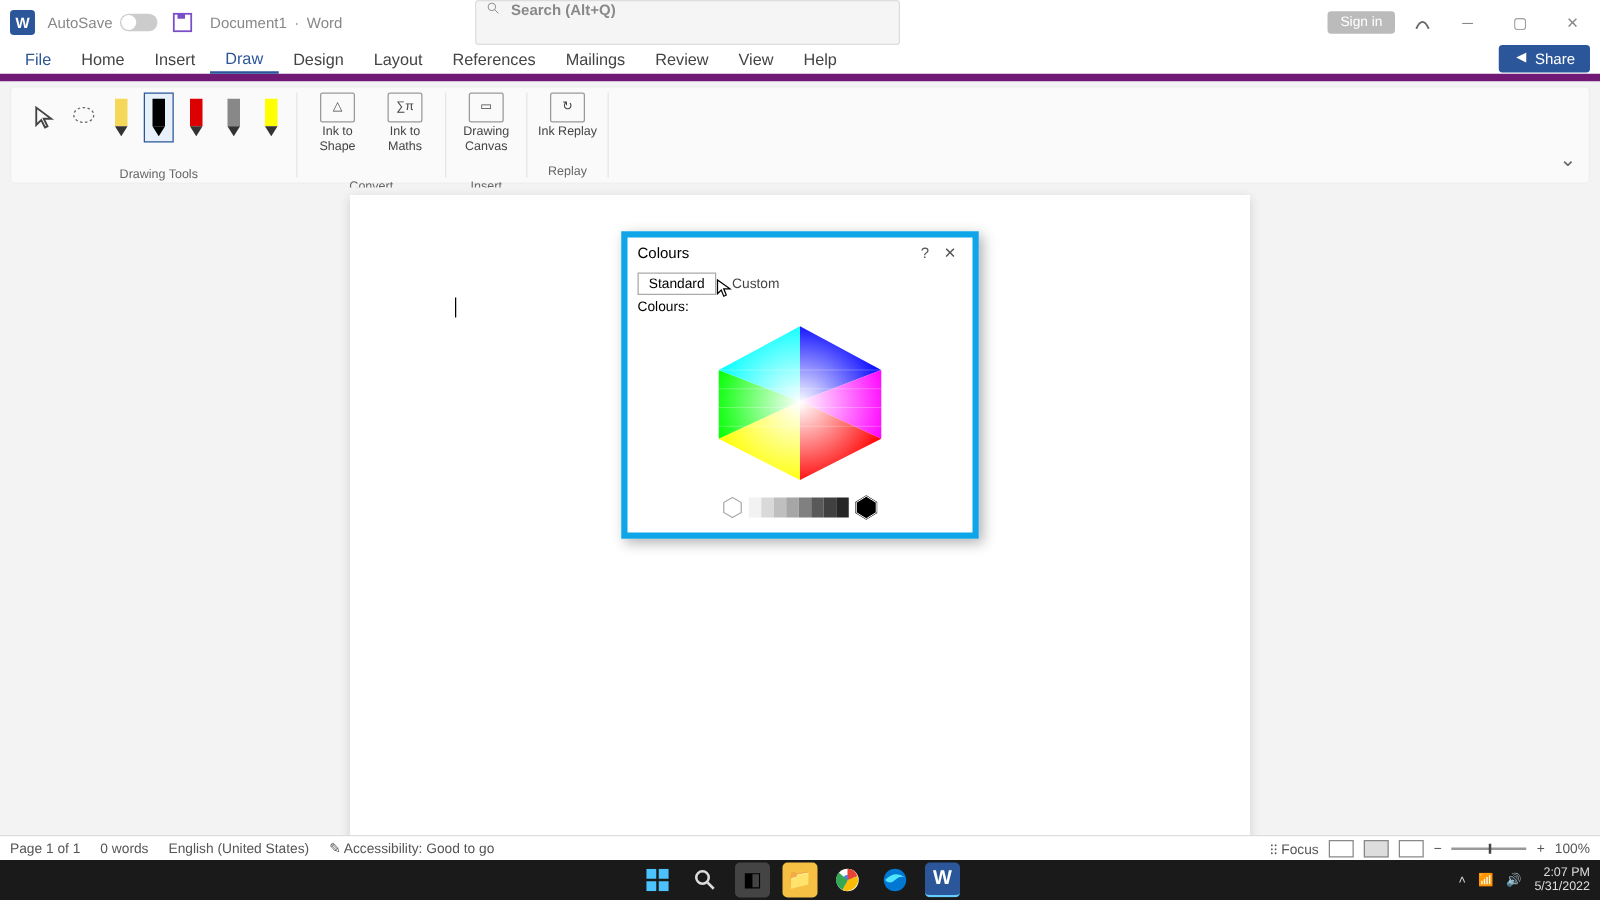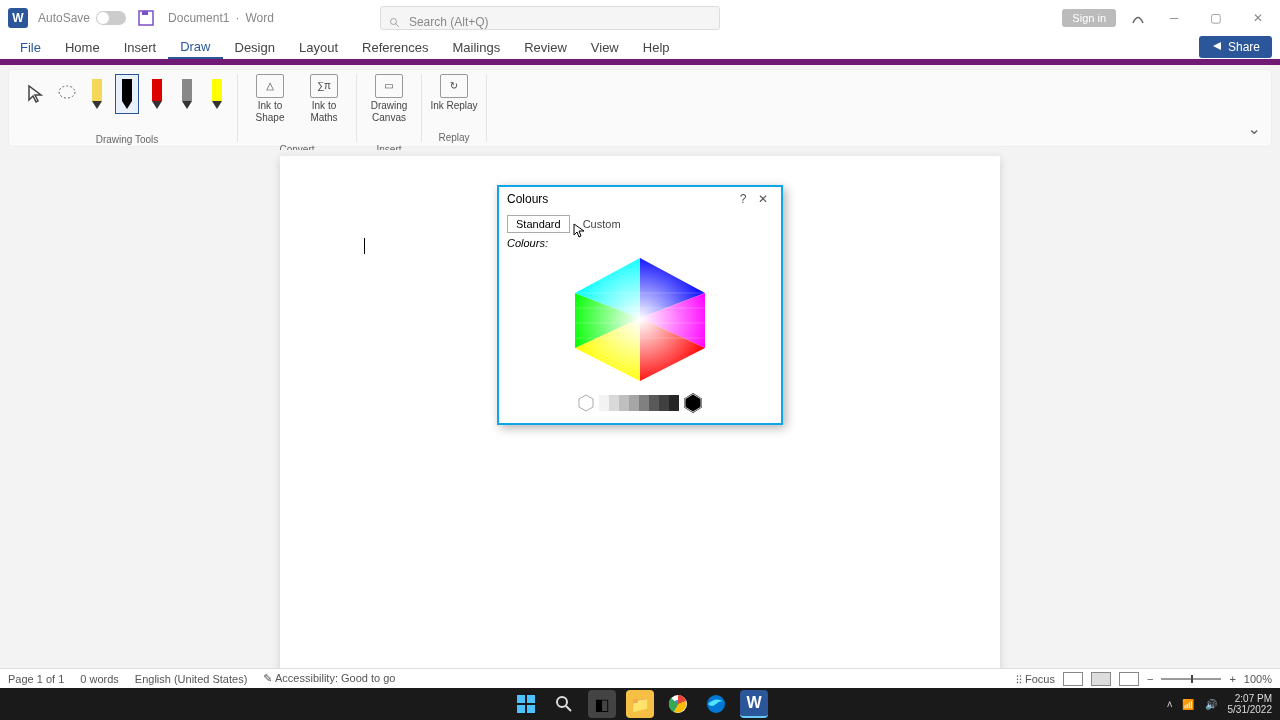--- a/index.html
+++ b/index.html
@@ -6,21 +6,21 @@
 body { background: #f3f3f3; width: 1280px; height: 720px; overflow: hidden; position: relative; }
 
 
 .titlebar { height: 35px; background: #fff; display: flex; align-items: center; padding: 0 8px; color: #888; font-size: 12px; }
 .titlebar .w-icon { width: 20px; height: 20px; background: #2b579a; color: #fff; display: flex; align-items: center; justify-content: center; border-radius: 3px; font-weight: bold; font-size: 12px; margin-right: 10px; }
 .titlebar .autosave-label { margin-right: 6px; }
 .titlebar .toggle { width: 30px; height: 14px; background: #ccc; border-radius: 7px; position: relative; margin-right: 12px; }
 .titlebar .toggle::after { content: ''; position: absolute; width: 12px; height: 12px; background: #fff; border-radius: 50%; top: 1px; left: 1px; }
 .titlebar .save-icon { width: 16px; height: 16px; margin-right: 14px; }
 .titlebar .doc-title { flex: 0 0 auto; margin-right: 6px; }
-.titlebar .search-box { flex: 0 0 340px; margin-left: 100px; height: 24px; background: #f5f5f5; border: 1px solid #ddd; border-radius: 3px; display: flex; align-items: flex-end; padding: 0 8px; font-size: 12px; color: #888; }
+.titlebar .search-box { flex: 0 0 340px; margin-left: 100px; height: 36px; background: #f5f5f5; border: 1px solid #ddd; border-radius: 3px; display: flex; align-items: flex-start; padding: 0 8px; font-size: 12px; color: #888; font-weight: bold; }
 .titlebar .search-box svg { width: 12px; height: 12px; margin-right: 8px; }
 .titlebar .right-controls { margin-left: auto; display: flex; align-items: center; gap: 14px; }
 .titlebar .sign-in { background: #bbb; color: #fff; padding: 3px 10px; border-radius: 3px; font-size: 11px; }
 .titlebar .win-btn { width: 28px; height: 20px; display: flex; align-items: center; justify-content: center; color: #888; }
 
 
 .ribbon-tabs { height: 30px; background: #fff; display: flex; align-items: center; padding: 0 8px; border-bottom: 6px solid #701a75; font-size: 13px; }
 .ribbon-tabs .tab { padding: 0 12px; height: 100%; display: flex; align-items: center; color: #444; cursor: pointer; }
 .ribbon-tabs .tab.file { color: #2b579a; }
 .ribbon-tabs .tab.active { border-bottom: 2px solid #2b579a; color: #2b579a; }
@@ -41,32 +41,32 @@
 
 .ribbon-btn { display: flex; flex-direction: column; align-items: center; font-size: 10px; color: #444; width: 48px; text-align: center; line-height: 1.2; }
 .ribbon-btn .icon-box { width: 28px; height: 24px; border: 1px solid #999; border-radius: 2px; margin-bottom: 2px; display: flex; align-items: center; justify-content: center; }
 
 
 .doc-area { position: absolute; top: 150px; left: 0; right: 0; bottom: 32px; background: #f3f3f3; display: flex; justify-content: center; overflow: hidden; }
 .page { width: 720px; background: #fff; box-shadow: 0 2px 8px rgba(0,0,0,0.15); margin-top: 6px; min-height: 600px; position: relative; }
 .cursor-mark { position: absolute; left: 84px; top: 82px; width: 1px; height: 16px; background: #000; }
 
 
-.dialog { position: absolute; left: 497px; top: 185px; width: 286px; background: #fff; border: 2px solid #0ea5e9; box-shadow: 3px 3px 10px rgba(0,0,0,0.3); z-index: 100; }
+.dialog { position: absolute; left: 497px; top: 185px; width: 286px; background: #fff; border: 5px solid #0ea5e9; box-shadow: 3px 3px 10px rgba(0,0,0,0.3); z-index: 100; }
 .dialog-title { height: 24px; display: flex; align-items: center; padding: 0 8px; font-size: 12px; }
 .dialog-title .title-text { flex: 1; }
 .dialog-title .dlg-btn { width: 20px; text-align: center; color: #555; cursor: pointer; }
 .dialog-body { padding: 4px 8px 10px 8px; display: flex; }
 .dialog-left { flex: 1; }
 .dialog-right { width: 72px; display: flex; flex-direction: column; align-items: center; }
 
 .dlg-tabs { display: flex; gap: 4px; margin-bottom: 4px; font-size: 11px; }
 .dlg-tab { padding: 2px 8px; border: 1px solid #aaa; background: #fff; cursor: pointer; }
 .dlg-tab.inactive { border: 1px solid transparent; color: #444; }
-.colours-label { font-size: 11px; margin-bottom: 4px; font-style: italic; }
+.colours-label { font-size: 11px; margin-bottom: 4px; }
 
 .dlg-button { width: 66px; height: 22px; border: 1px solid #888; background: #fdfdfd; font-size: 11px; margin-bottom: 4px; cursor: pointer; }
 .dlg-button.primary { border: 1px solid #2b579a; }
 
 .preview { margin-top: auto; display: flex; flex-direction: column; align-items: center; font-size: 11px; }
 .preview .swatch { width: 40px; height: 36px; background: #000; margin: 2px 0; }
 
 .hexagon-picker { width: 160px; height: 130px; position: relative; margin: 4px auto 10px auto; }
 .hex-svg { width: 100%; height: 100%; }
 

